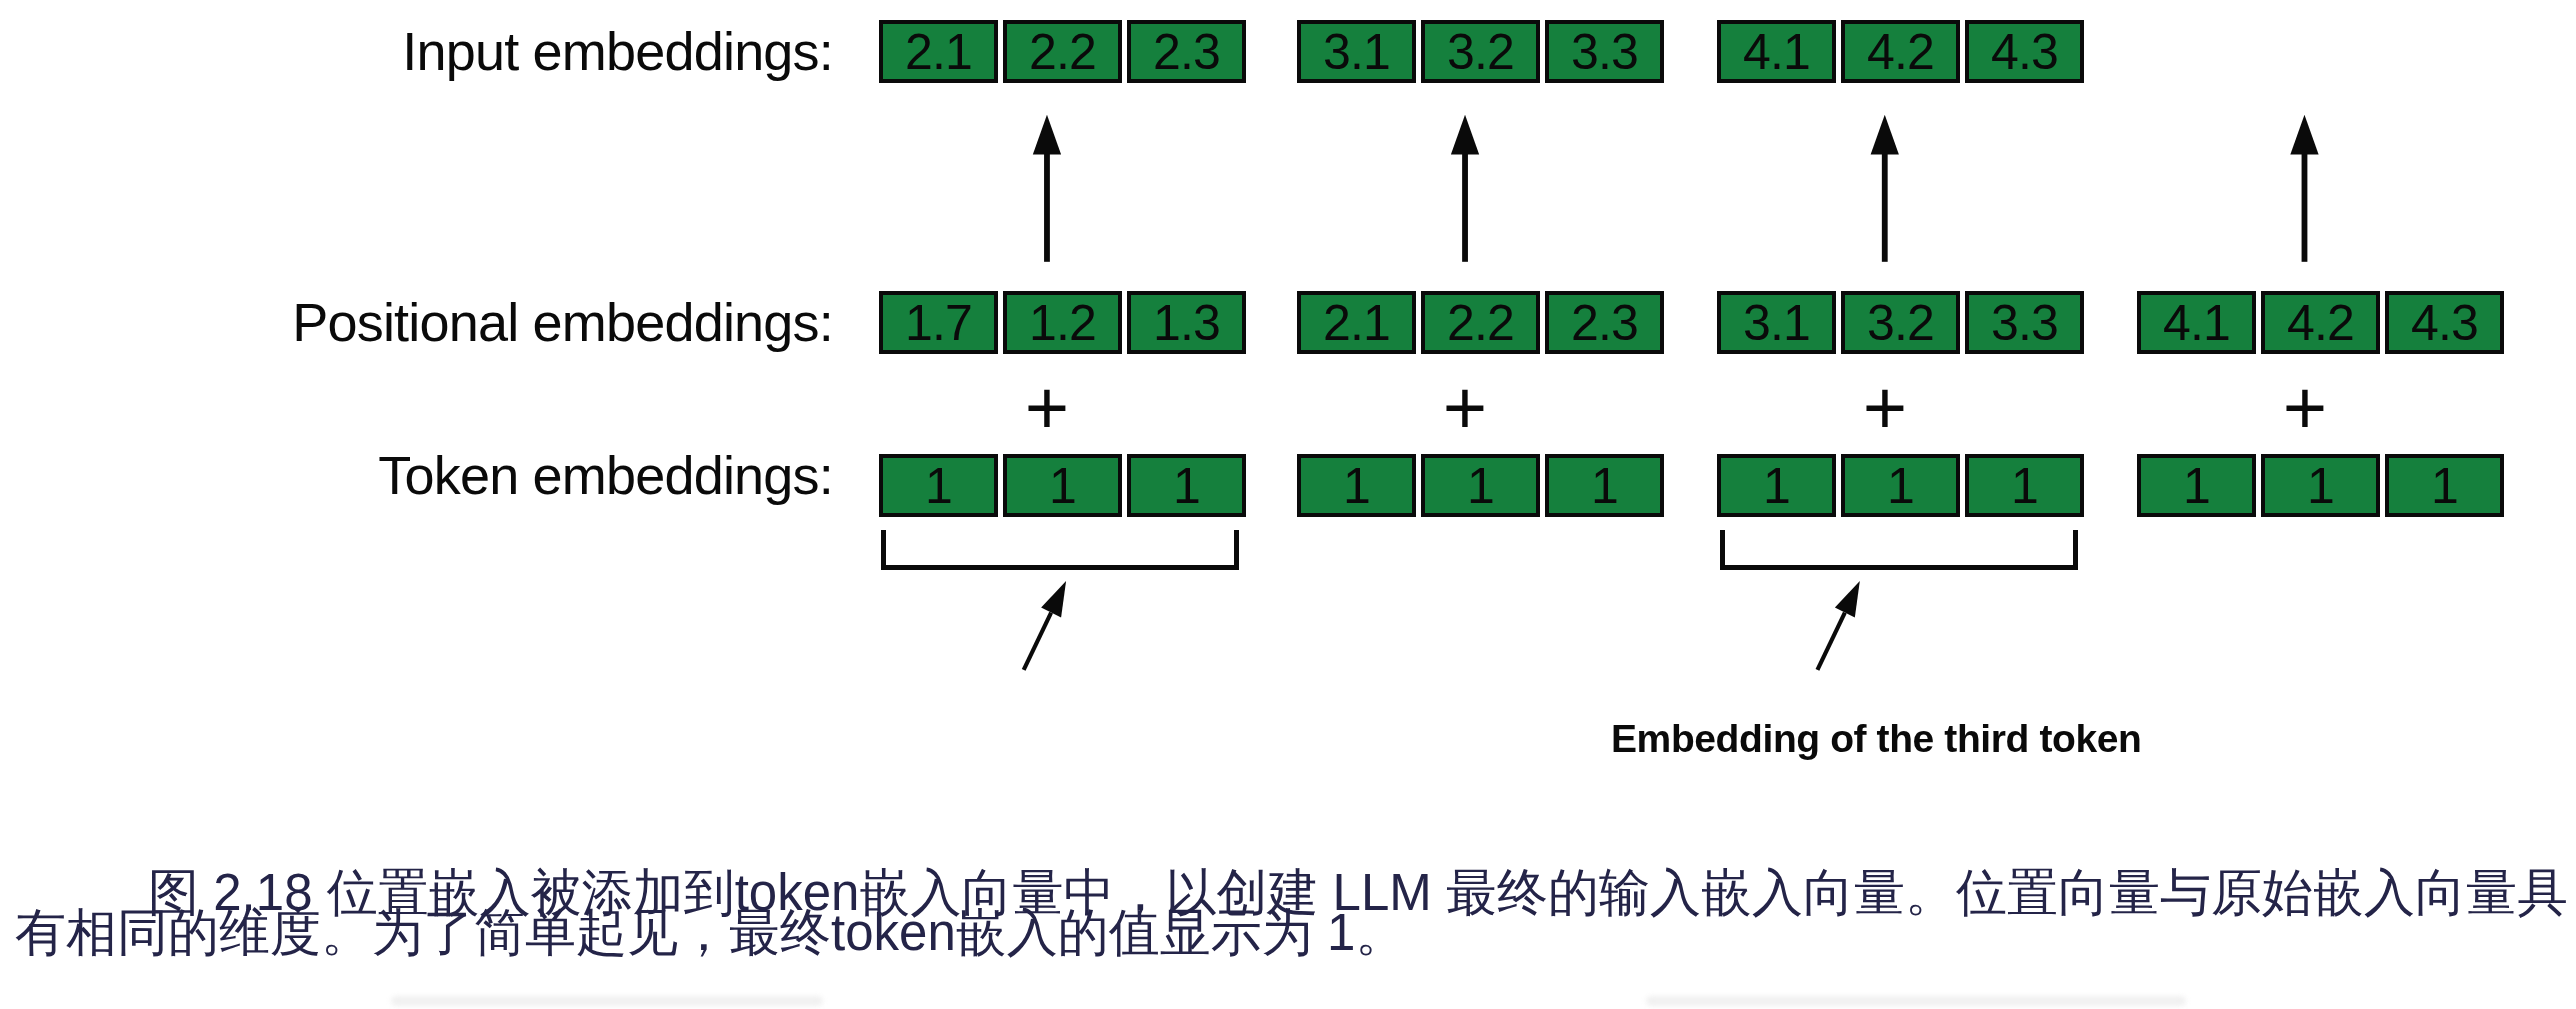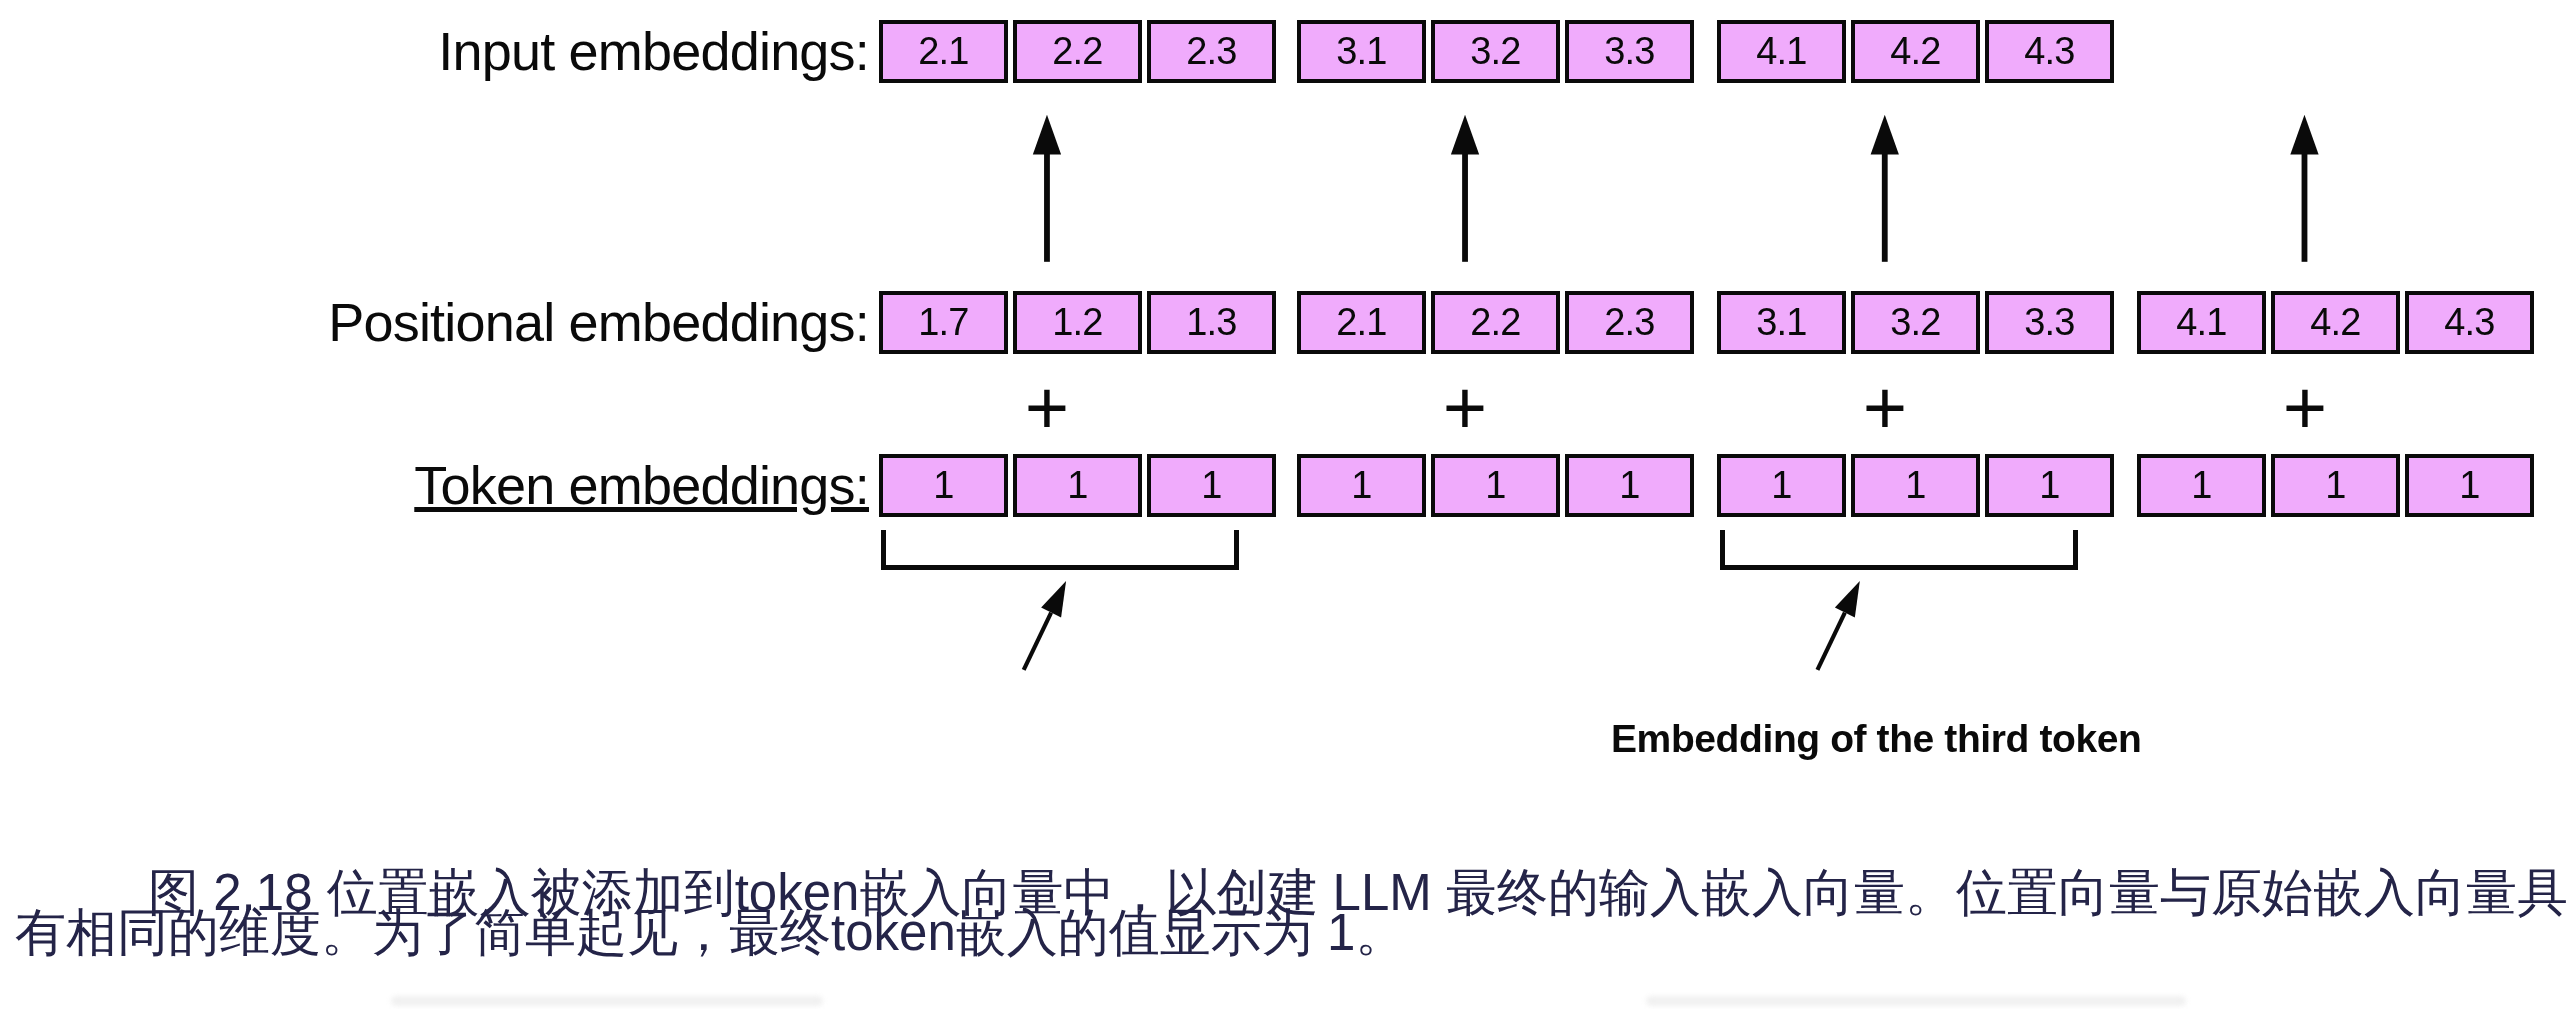--- a/index.html
+++ b/index.html
@@ -16,42 +16,41 @@
   
   .row-label{
     position:absolute;
     left:0;
     width:833px;
     text-align:right;
     font-size:54px;
     letter-spacing:-0.8px;
     color:#0a0a0a;
     white-space:nowrap;
-    margin-left:36px;
   }
   .row-label.input-row{top:20px;height:63px;line-height:63px;}
   .row-label.positional-row{top:291px;height:63px;line-height:63px;}
-  .row-label.token-row{top:454px;height:63px;line-height:63px;text-decoration:underline;}
+  .row-label.token-row{top:444px;height:63px;line-height:63px;}
 
   
   .vec-group{
     position:absolute;
     display:flex;
     gap:5px;
   }
   .cell{
     box-sizing:border-box;
-    width:129px;
+    width:119px;
     height:63px;
     border:4.2px solid #0a0a0a;
-    background:#f0abfc;
+    background:#15803d;
     display:flex;
     align-items:center;
     justify-content:center;
-    font-size:38px;
+    font-size:50px;
     letter-spacing:-0.8px;
     color:#0a0a0a;
   }
 
   
   .plus{
     position:absolute;
     top:368px;
     width:116px;
     height:80px;

